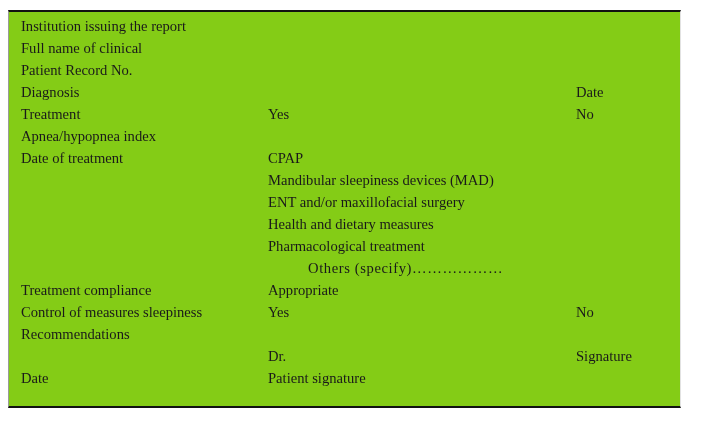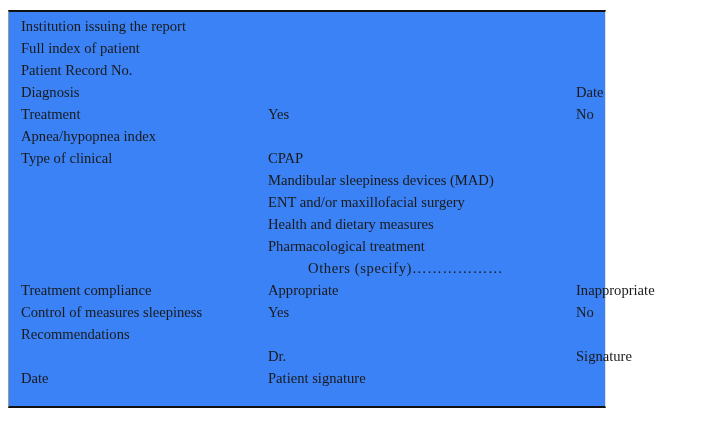--- a/index.html
+++ b/index.html
@@ -22,28 +22,28 @@
     width: 706px;
     height: 425px;
     background: #ffffff;
   }
 
   
   .form-table {
     position: absolute;
     left: 8px;
     top: 10px;
-    width: 598px;
+    width: 673px;
     height: 398px;
     box-sizing: border-box;
     border-top: 2px solid #111111;
     border-bottom: 2px solid #111111;
     border-left: 1px solid #9a9a9a;
     border-right: 1px solid #e2e2e2;
-    background: #3b82f6;
+    background: #84cc16;
   }
 
   .rows {
     position: absolute;
     left: 0;
     top: 0;
     width: 100%;
     padding-top: 3px;
     box-sizing: border-box;
   }
@@ -77,60 +77,59 @@
 </head>
 <body>
 
 <div id="page">
   <div class="form-table">
     <div class="rows">
         <div class="row">
           <div class="cell col1">Institution issuing the report</div>
         </div>
         <div class="row">
-          <div class="cell col1">Full index of patient</div>
+          <div class="cell col1">Full name of clinical</div>
         </div>
         <div class="row">
           <div class="cell col1">Patient Record No.</div>
         </div>
         <div class="row">
           <div class="cell col1">Diagnosis</div>
           <div class="cell col3">Date</div>
         </div>
         <div class="row">
           <div class="cell col1">Treatment</div>
           <div class="cell col2">Yes</div>
           <div class="cell col3">No</div>
         </div>
         <div class="row">
           <div class="cell col1">Apnea/hypopnea index</div>
         </div>
         <div class="row">
-          <div class="cell col1">Type of clinical</div>
+          <div class="cell col1">Date of treatment</div>
           <div class="cell col2">CPAP</div>
         </div>
         <div class="row">
           <div class="cell col2">Mandibular sleepiness devices (MAD)</div>
         </div>
         <div class="row">
           <div class="cell col2">ENT and/or maxillofacial surgery</div>
         </div>
         <div class="row">
           <div class="cell col2">Health and dietary measures</div>
         </div>
         <div class="row">
           <div class="cell col2">Pharmacological treatment</div>
         </div>
         <div class="row">
           <div class="cell col2 leader">Others (specify)………………</div>
         </div>
         <div class="row">
           <div class="cell col1">Treatment compliance</div>
           <div class="cell col2">Appropriate</div>
-          <div class="cell col3">Inappropriate</div>
         </div>
         <div class="row">
           <div class="cell col1">Control of measures sleepiness</div>
           <div class="cell col2">Yes</div>
           <div class="cell col3">No</div>
         </div>
         <div class="row">
           <div class="cell col1">Recommendations</div>
         </div>
         <div class="row">

